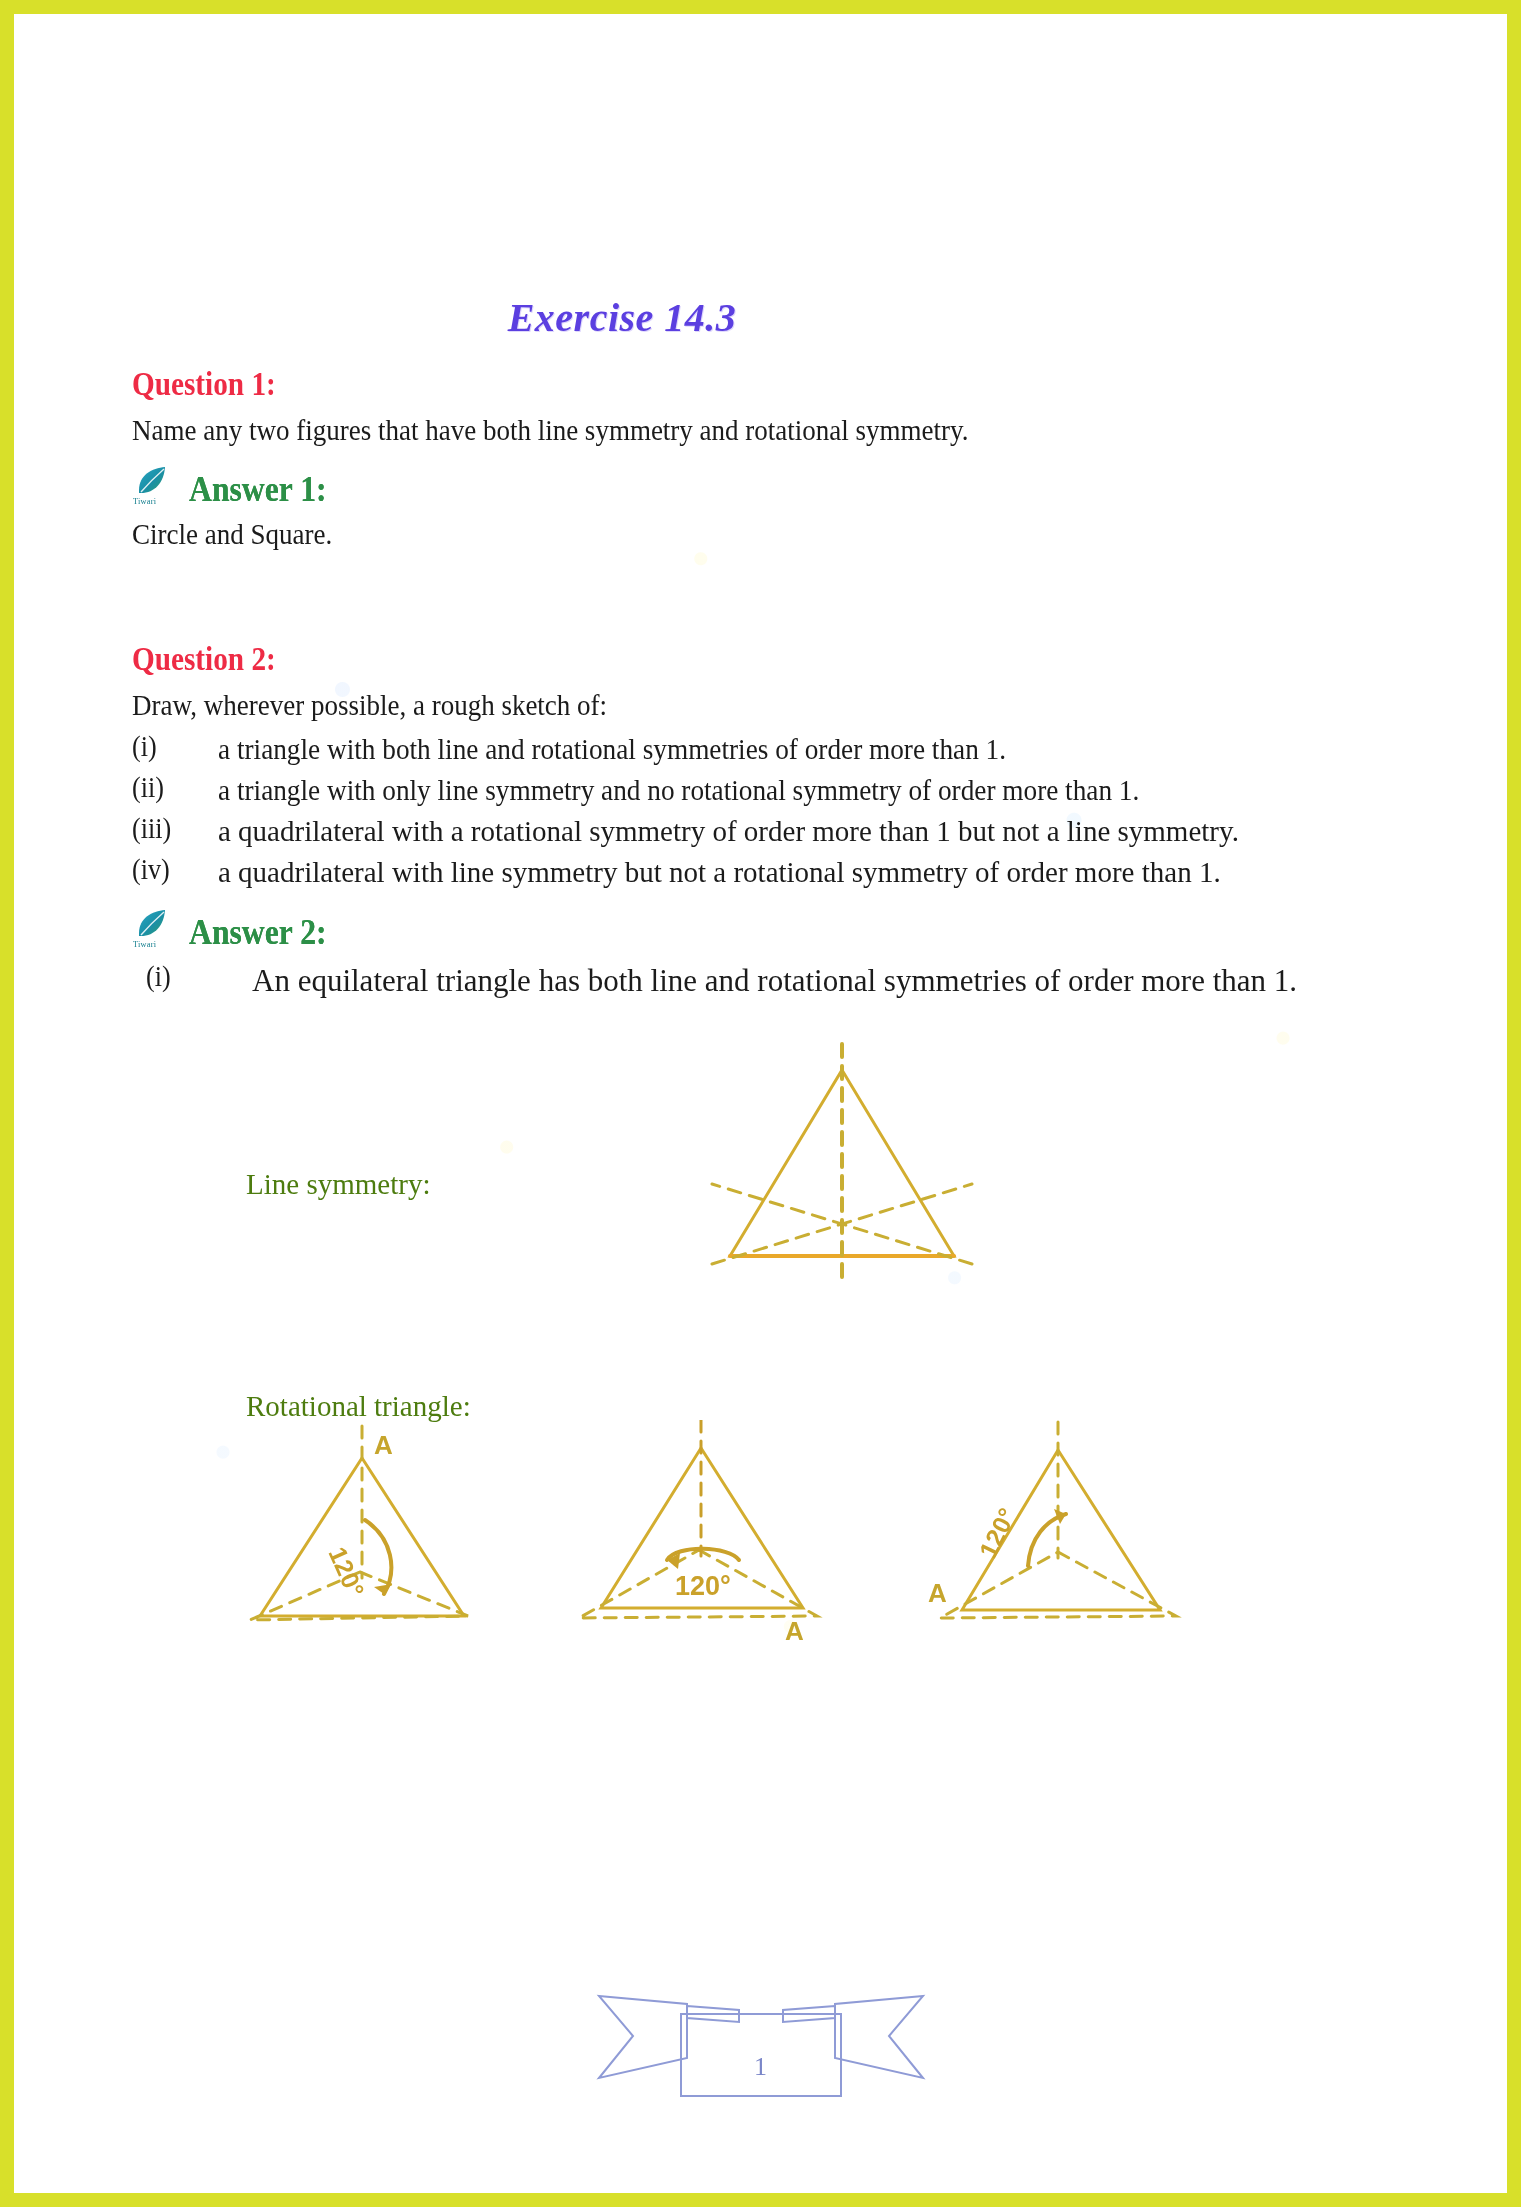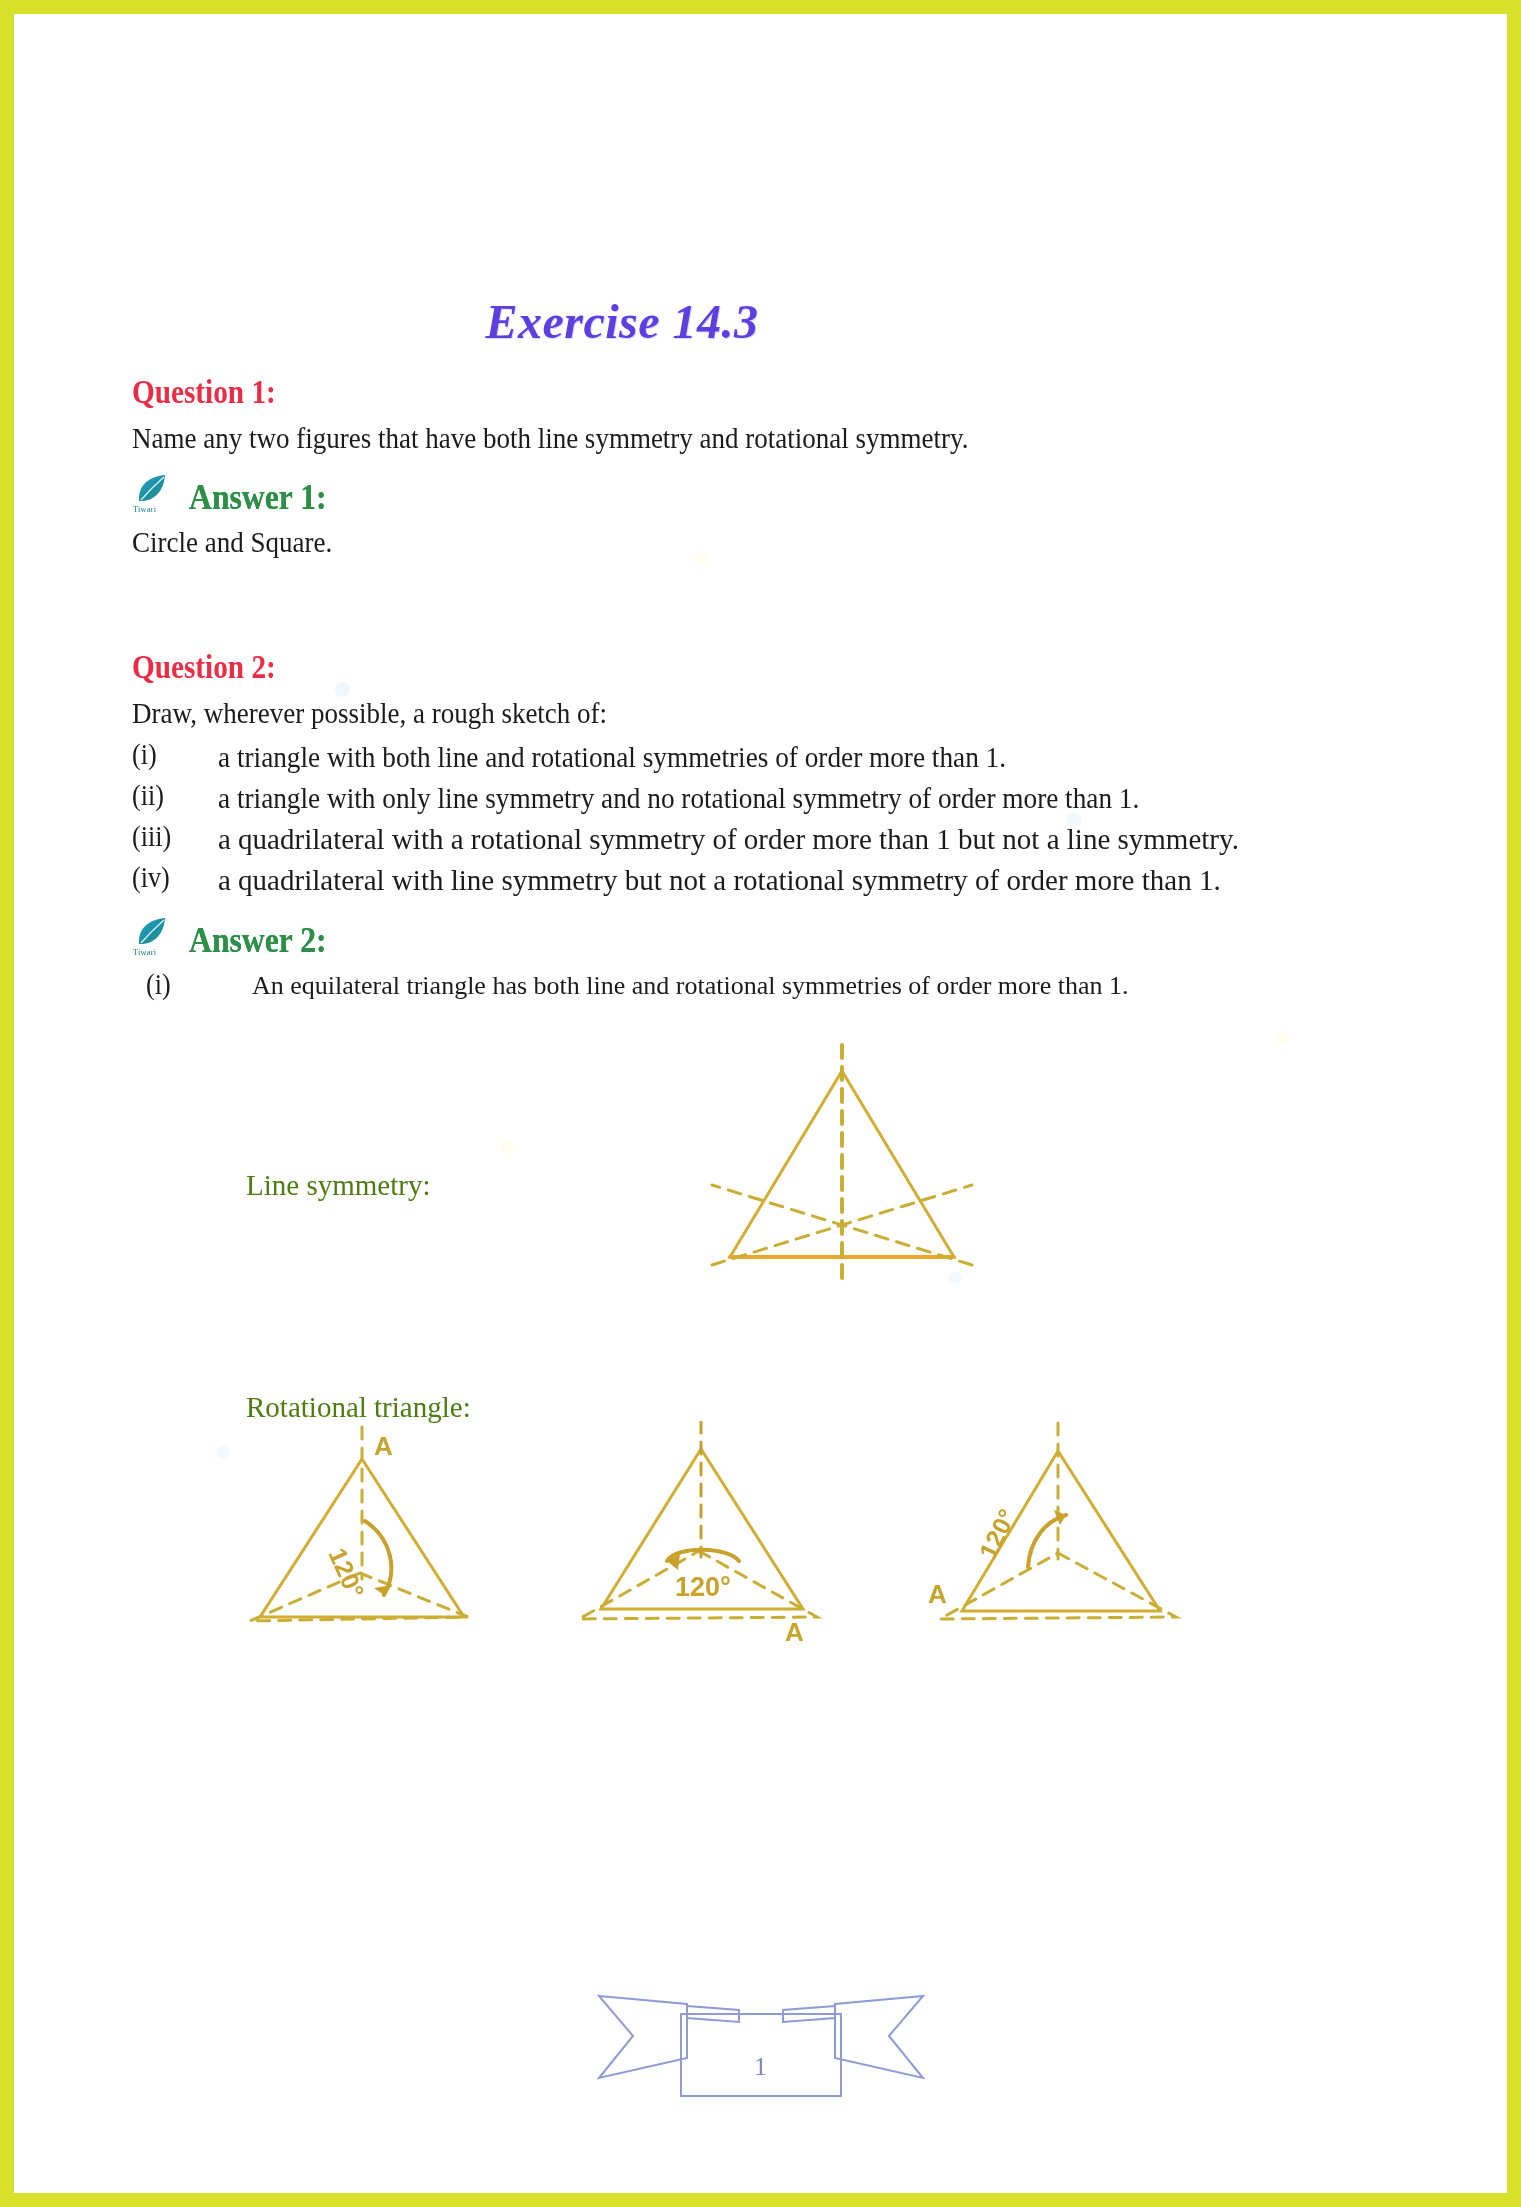--- a/index.html
+++ b/index.html
@@ -42,21 +42,21 @@
     left:118px; top:0; width:1300px;
   }
 
   .ex-title{
     text-align:center;
     margin-top:280px;
     color:#5b3fe0;
     font-family:"Liberation Serif", serif;
     font-weight:bold;
     font-style:italic;
-    font-size:48px;
+    font-size:40px;
     letter-spacing:.5px;
     padding-right:320px;
     text-shadow:1px 1px 0 rgba(160,140,245,.35);
   }
 
   .q-head{
     color:#ee2b45;
     font-weight:bold;
     font-size:34px;
     font-family:"Liberation Serif", serif;
@@ -140,21 +140,21 @@
     transform-origin:left top;
     width:106%;
   }
   .rtext.wide{ transform:none; width:100%; }
 
   .ans2list{ margin-top:10px; margin-left:14px; }
   .ans2list .rnum{ width:106px; flex:0 0 106px;}
   .ans2list .rtext{
     transform:none;width:100%;
     text-align:justify;
-    font-size:26px;
+    font-size:31px;
     line-height:1.36;
   }
 
   
   .figures{ position:relative; margin-top:18px; height:760px; }
   .fig-label{
     position:absolute;
     font-size:29px;
     color:#4d7c0f;
     font-family:"Liberation Serif", serif;

